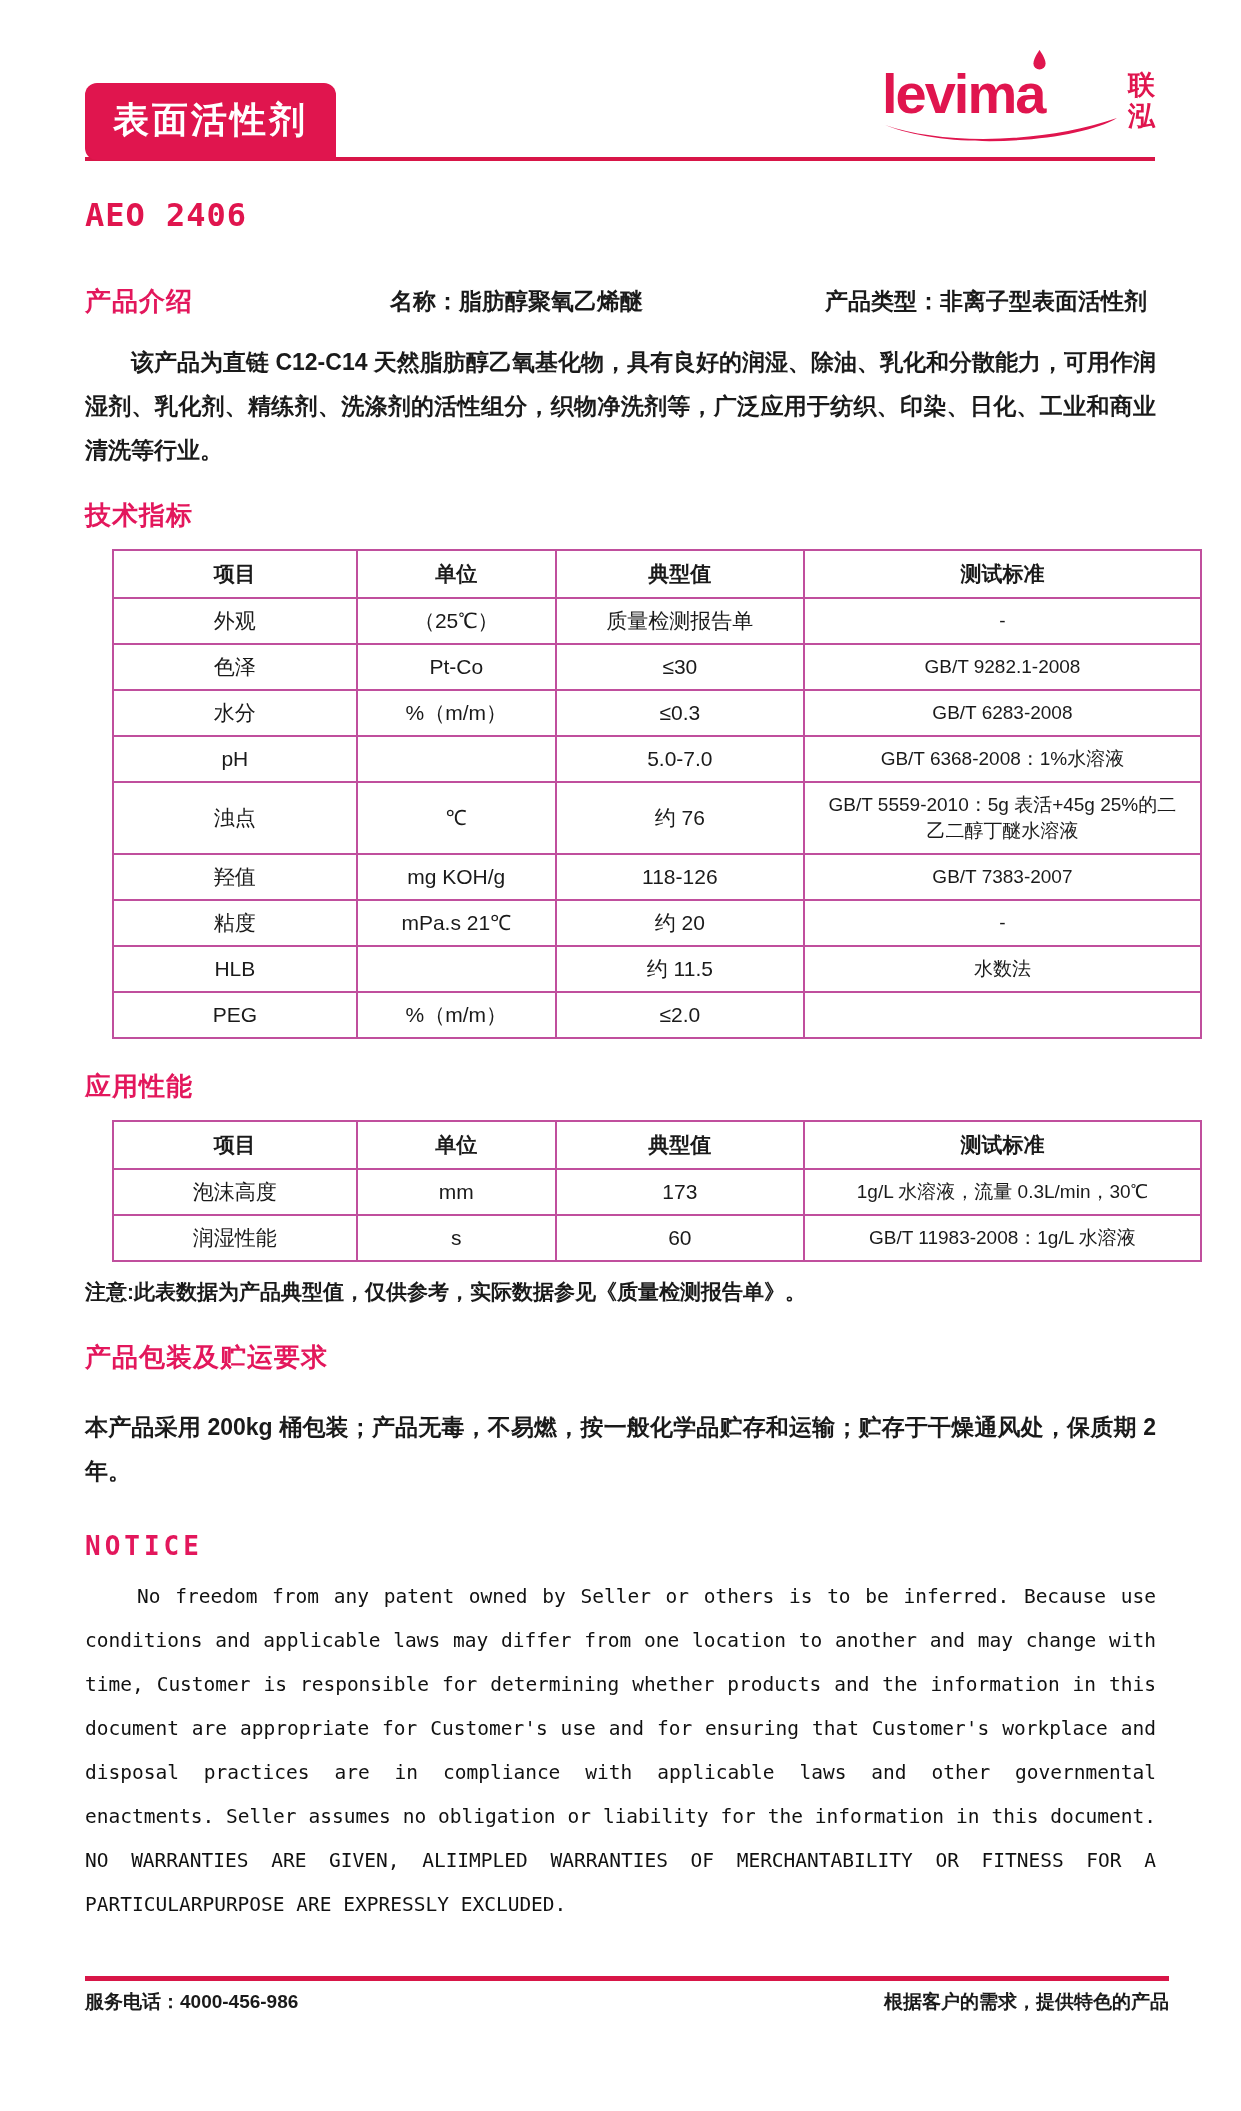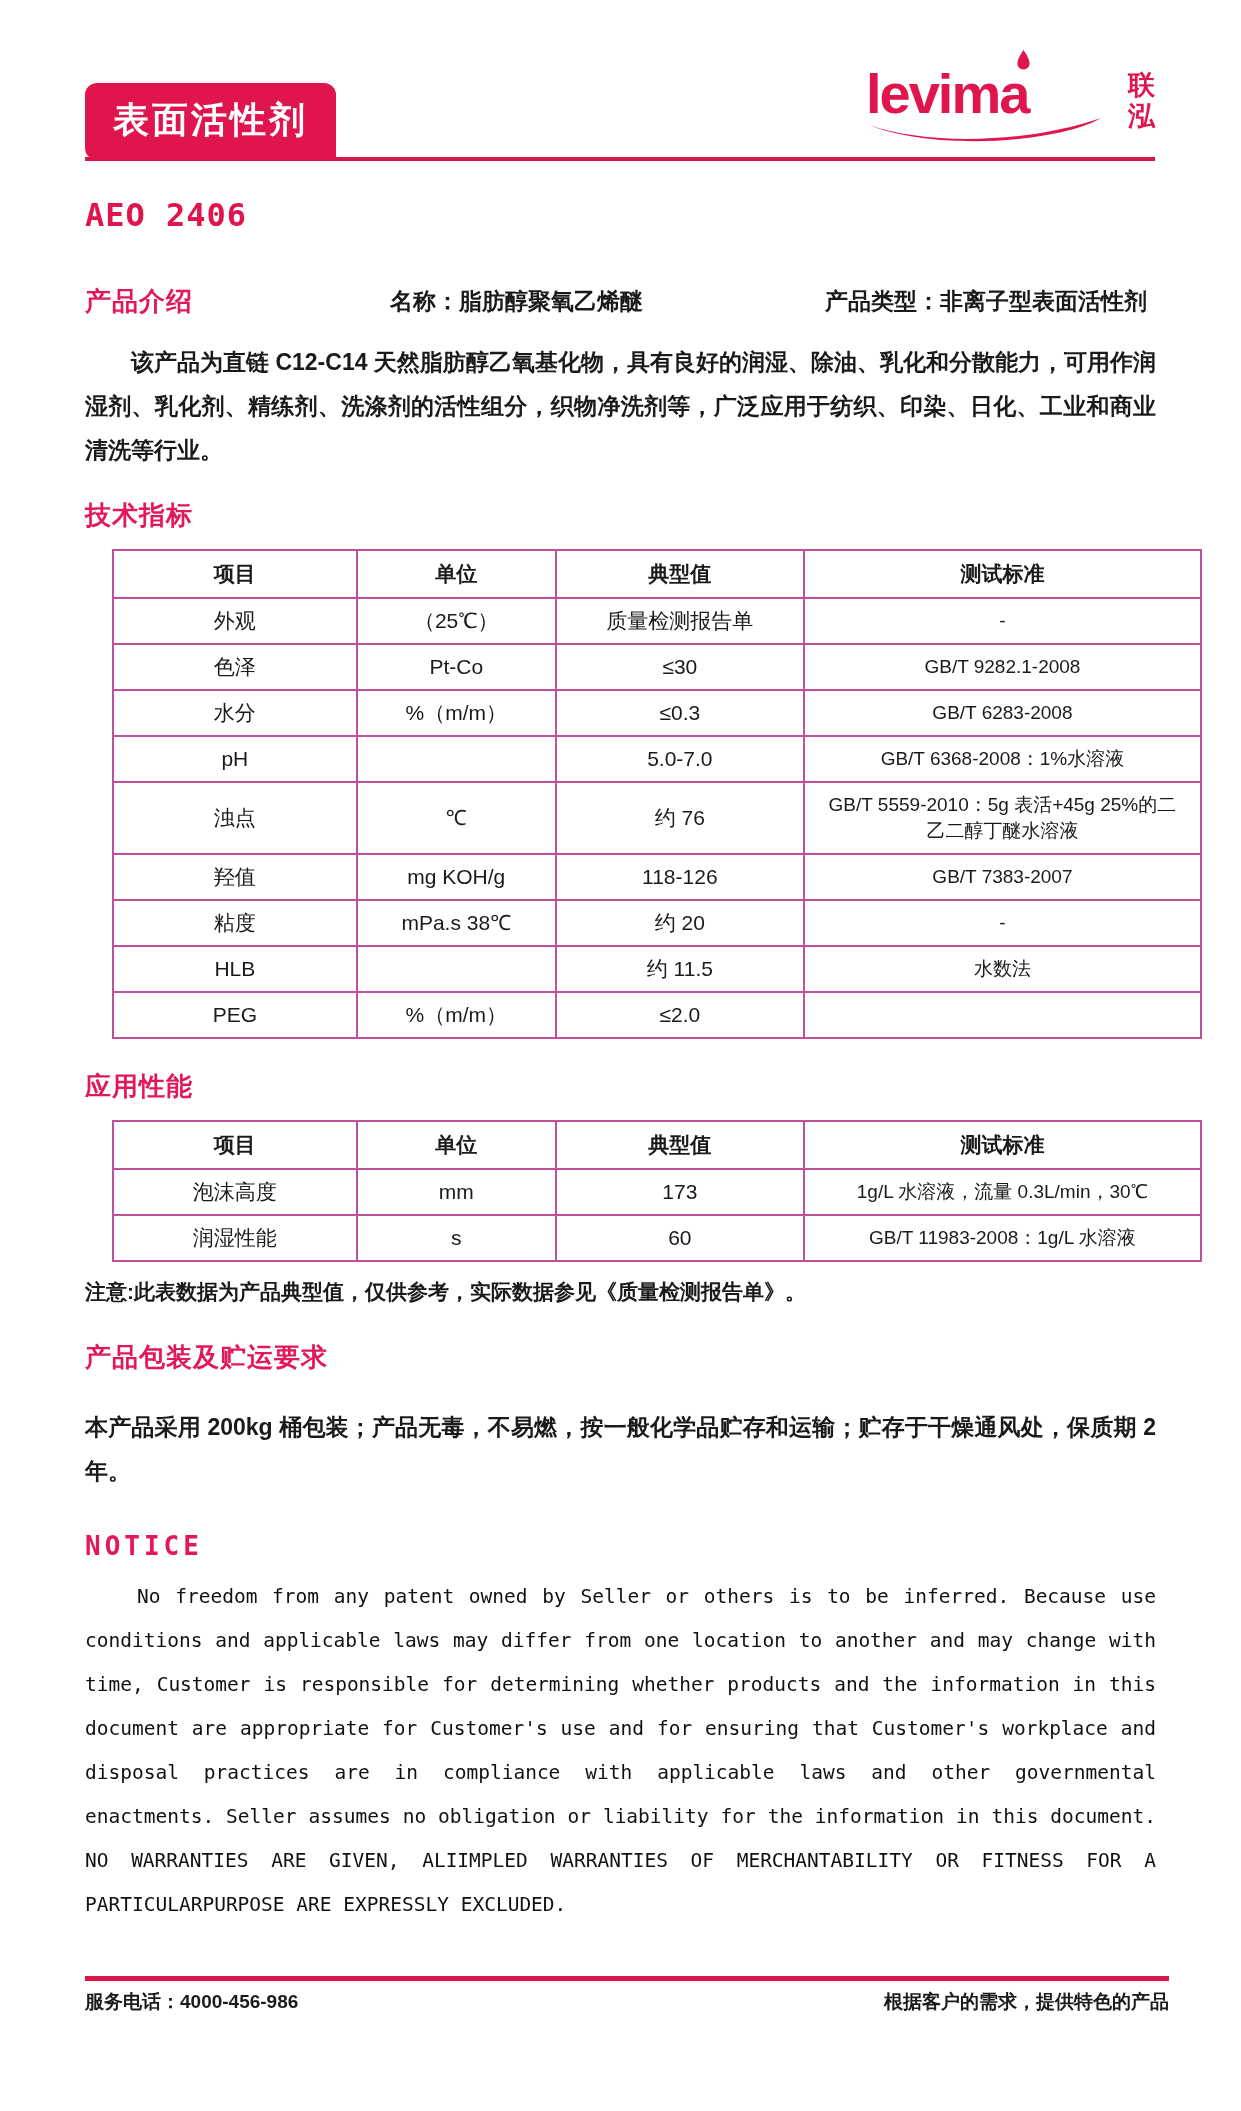--- a/index.html
+++ b/index.html
@@ -19,21 +19,21 @@
   .banner{
     position:absolute;left:85px;top:83px;
     background:#e0154e;color:#fff;
     border-radius:12px 12px 0 12px;
     padding:14px 28px 16px 28px;
     font-size:36px;font-weight:700;letter-spacing:3px;
     line-height:1.3;
   }
   .logo{
     position:absolute;right:86px;top:48px;
-    display:flex;align-items:flex-start;gap:24px;
+    display:flex;align-items:flex-start;gap:8px;
     color:#e0154e;
   }
   .logo-word{position:relative;padding-top:18px;}
   .logo-text{
     font-size:56px;font-weight:700;letter-spacing:-2px;line-height:1;
     color:#e0154e;
   }
   .logo-drop{position:absolute;top:2px;left:63%;}
   .logo-swoosh{display:block;margin-top:-6px;}
   .logo-cn{
@@ -187,21 +187,21 @@
             <td>GB/T 5559-2010：5g 表活+45g 25%的二乙二醇丁醚水溶液</td>
           </tr>
           <tr>
             <td>羟值</td>
             <td>mg KOH/g</td>
             <td>118-126</td>
             <td>GB/T 7383-2007</td>
           </tr>
           <tr>
             <td>粘度</td>
-            <td>mPa.s 38℃</td>
+            <td>mPa.s 21℃</td>
             <td>约 20</td>
             <td>-</td>
           </tr>
           <tr>
             <td>HLB</td>
             <td></td>
             <td>约 11.5</td>
             <td>水数法</td>
           </tr>
           <tr>

